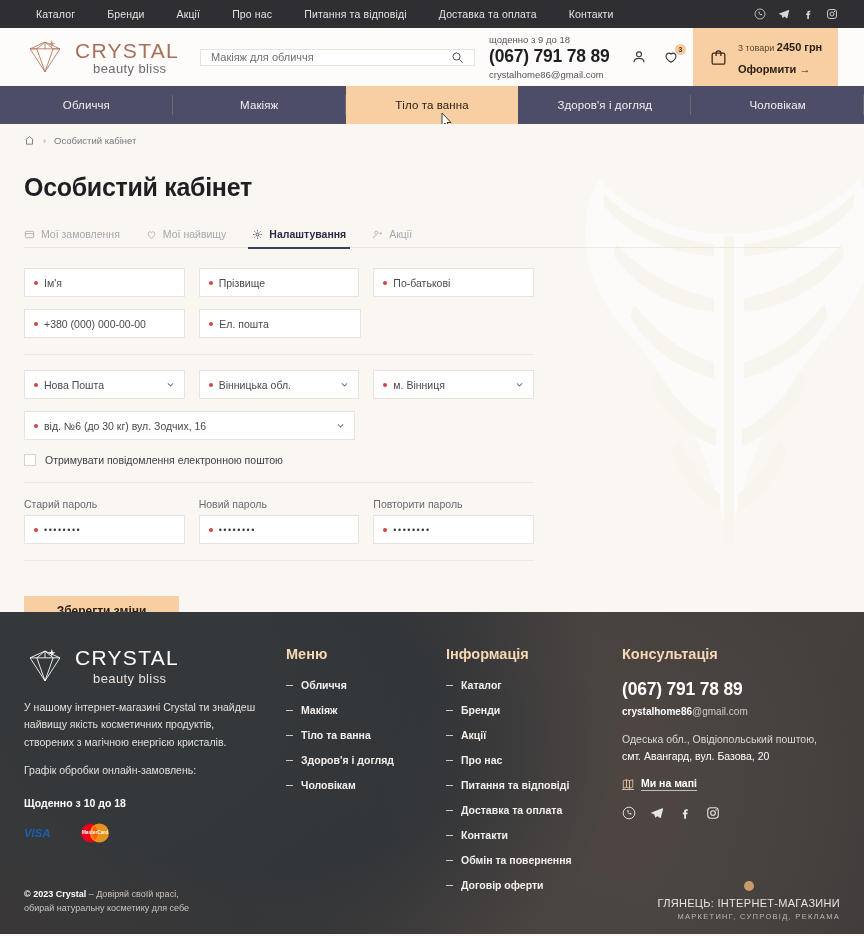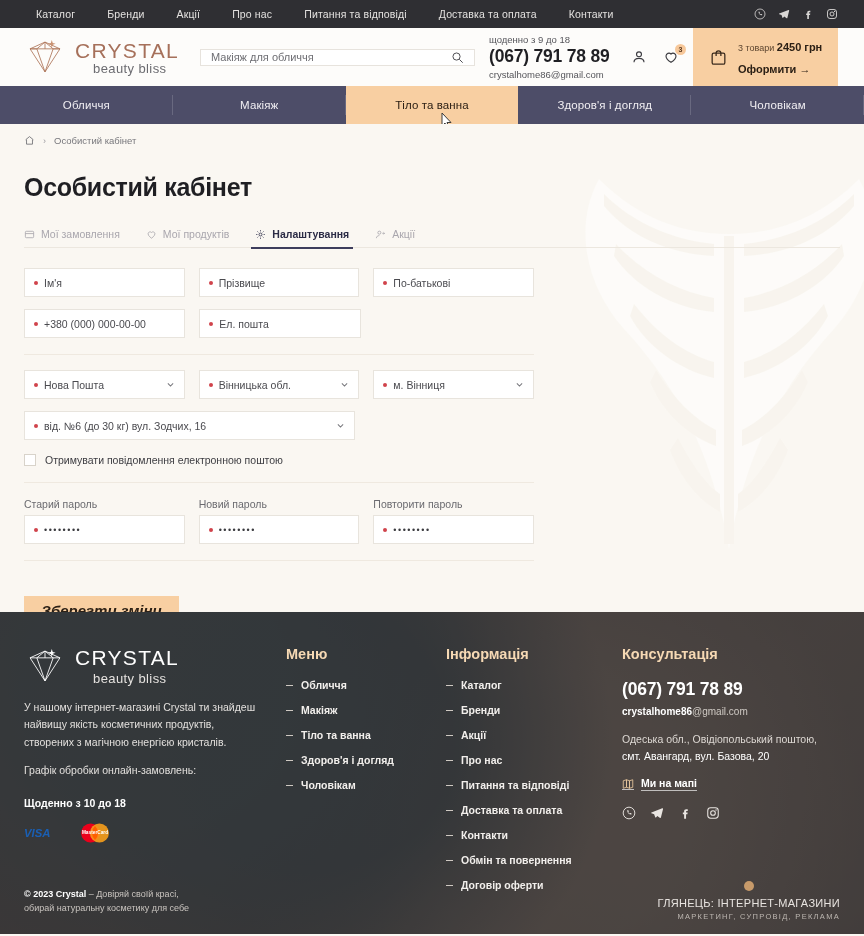--- a/index.html
+++ b/index.html
@@ -177,22 +177,22 @@
   .checkbox {
     width: 12px; height: 12px; border: 1px solid #d8d3ca; background: #fff; flex: none;
   }
   .checkrow label { font-size: 10.5px; color: #3d3d42; }
 
   .pwd-labels { display: flex; gap: 14px; margin-bottom: 5px; }
   .pwd-labels span { flex: 1; font-size: 10.5px; color: #6a6a6f; }
 
   .save-btn {
     margin-top: 20px; width: 155px; height: 29px; background: #f8cfa2;
-    border: none; font-family: inherit; font-size: 15px; font-weight: 700;
-    color: #2c2015; cursor: pointer; font-style: italic;
+    border: none; font-family: inherit; font-size: 12px; font-weight: 700;
+    color: #2c2015; cursor: pointer;
   }
 
   
   .footer {
     position: relative; height: 322px; background: #3c3a3c; overflow: hidden;
   }
   .footer-photo {
     position: absolute; inset: 0;
     background:
       radial-gradient(circle at 18% 25%, rgba(70,92,96,.85) 0 18%, rgba(0,0,0,0) 45%),
@@ -445,21 +445,21 @@
             </svg>
         </span>
         <span>Мої замовлення</span>
       </div>
       <div class="tab">
         <span class="ti">
           <svg viewBox="0 0 24 24" fill="none" stroke="currentColor" stroke-width="1.8">
               <path d="M12 20s-7.5-4.8-7.5-9.6A4.4 4.4 0 0 1 12 7.6a4.4 4.4 0 0 1 7.5 2.8C19.5 15.2 12 20 12 20z"></path>
             </svg>
         </span>
-        <span>Мої продуктів</span>
+        <span>Мої найвищу</span>
       </div>
       <div class="tab active">
         <span class="ti">
           <svg viewBox="0 0 24 24" fill="none" stroke="currentColor" stroke-width="1.8">
               <circle cx="12" cy="12" r="3.2"></circle>
               <path d="M12 2.6v2.6M12 18.8v2.6M21.4 12h-2.6M5.2 12H2.6M18.6 5.4l-1.8 1.8M7.2 16.8l-1.8 1.8M18.6 18.6l-1.8-1.8M7.2 7.2 5.4 5.4"></path>
             </svg>
         </span>
         <span>Налаштування</span>
       </div>

